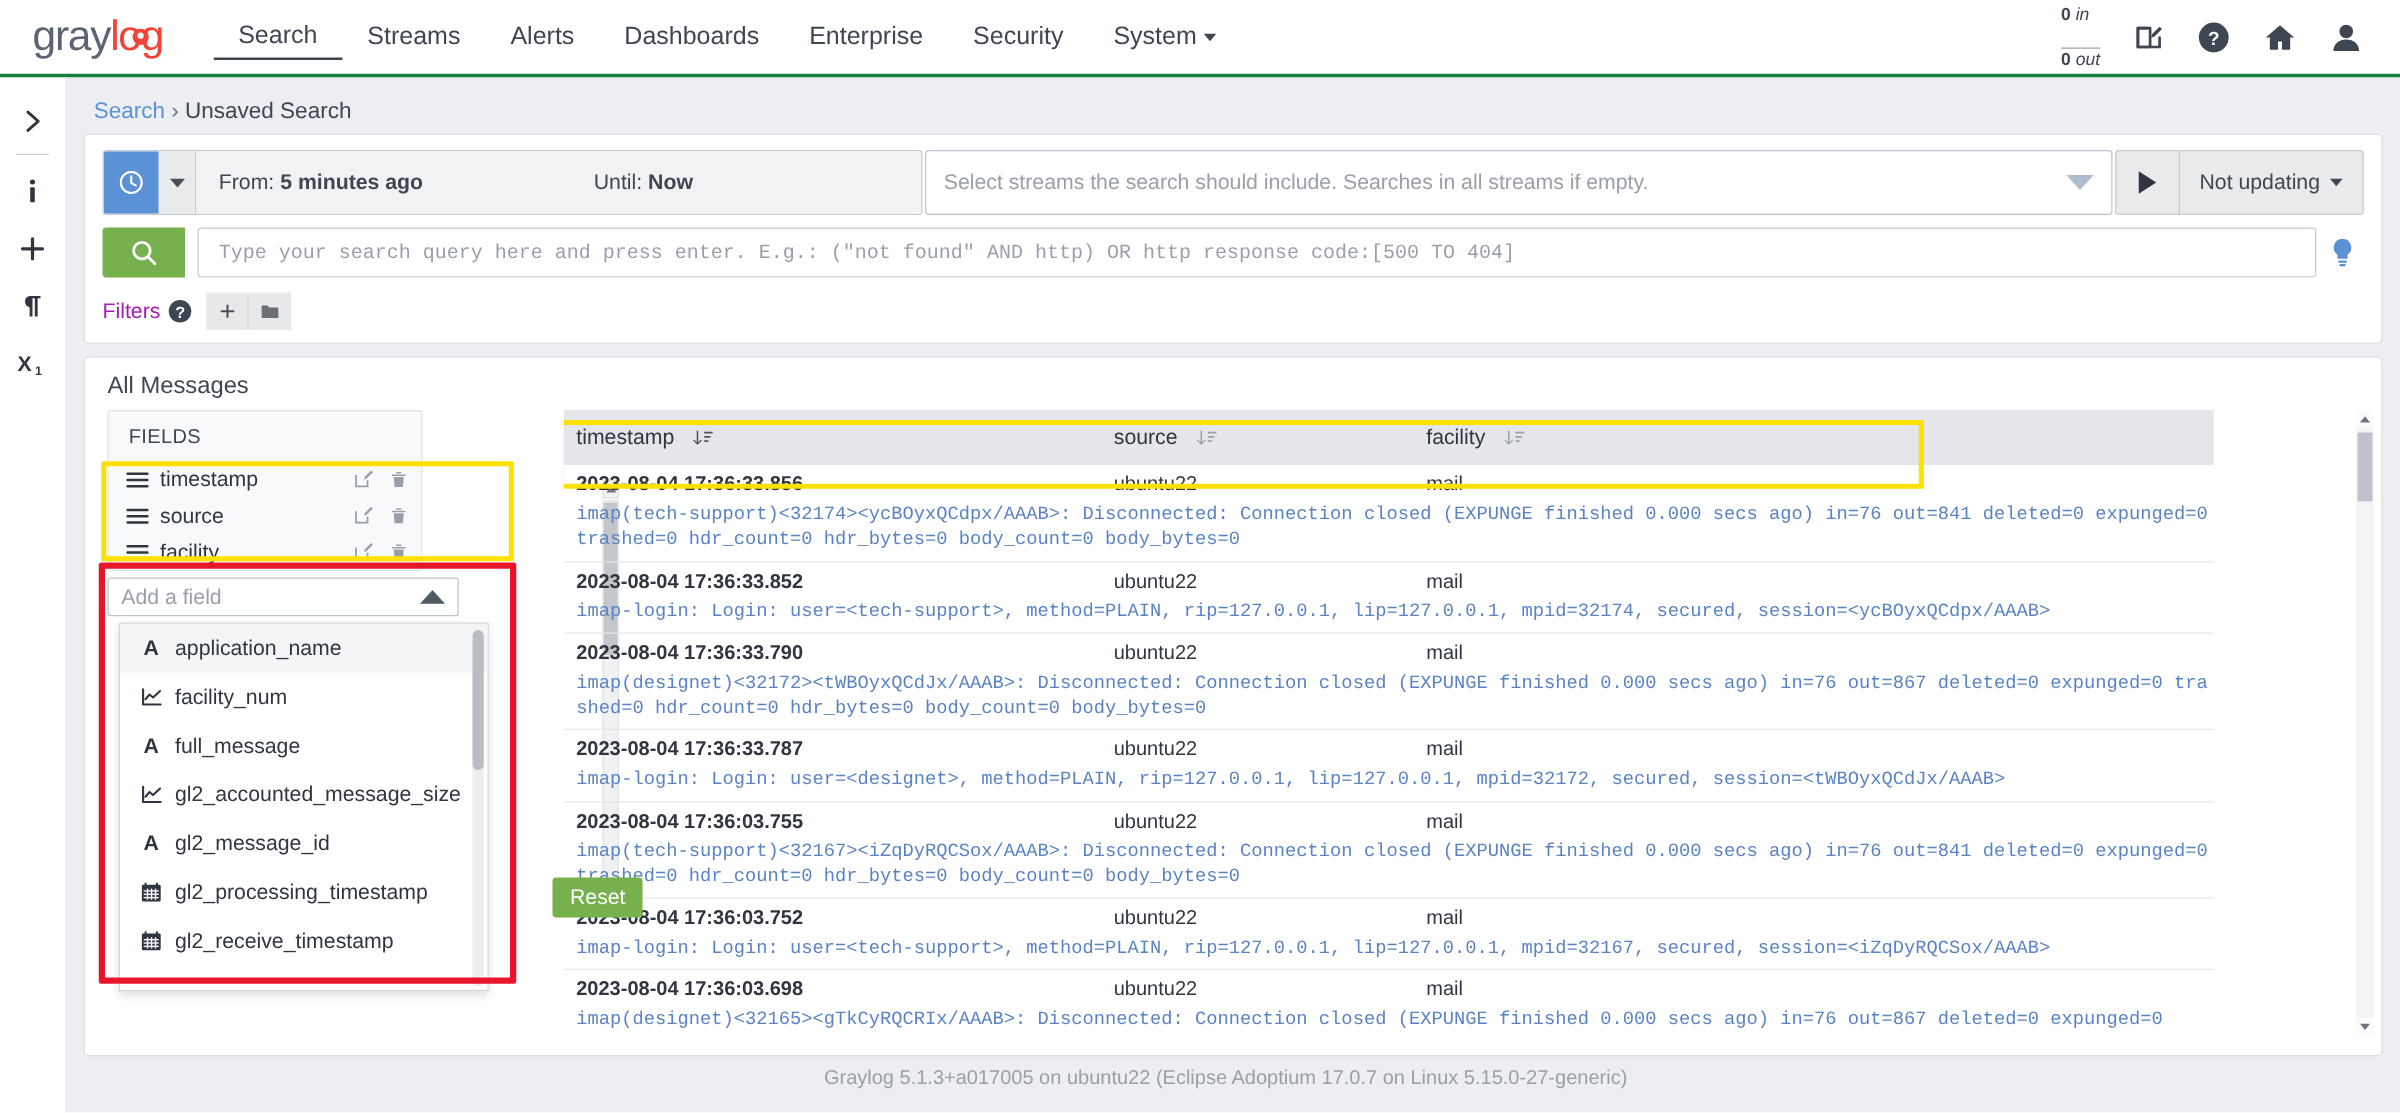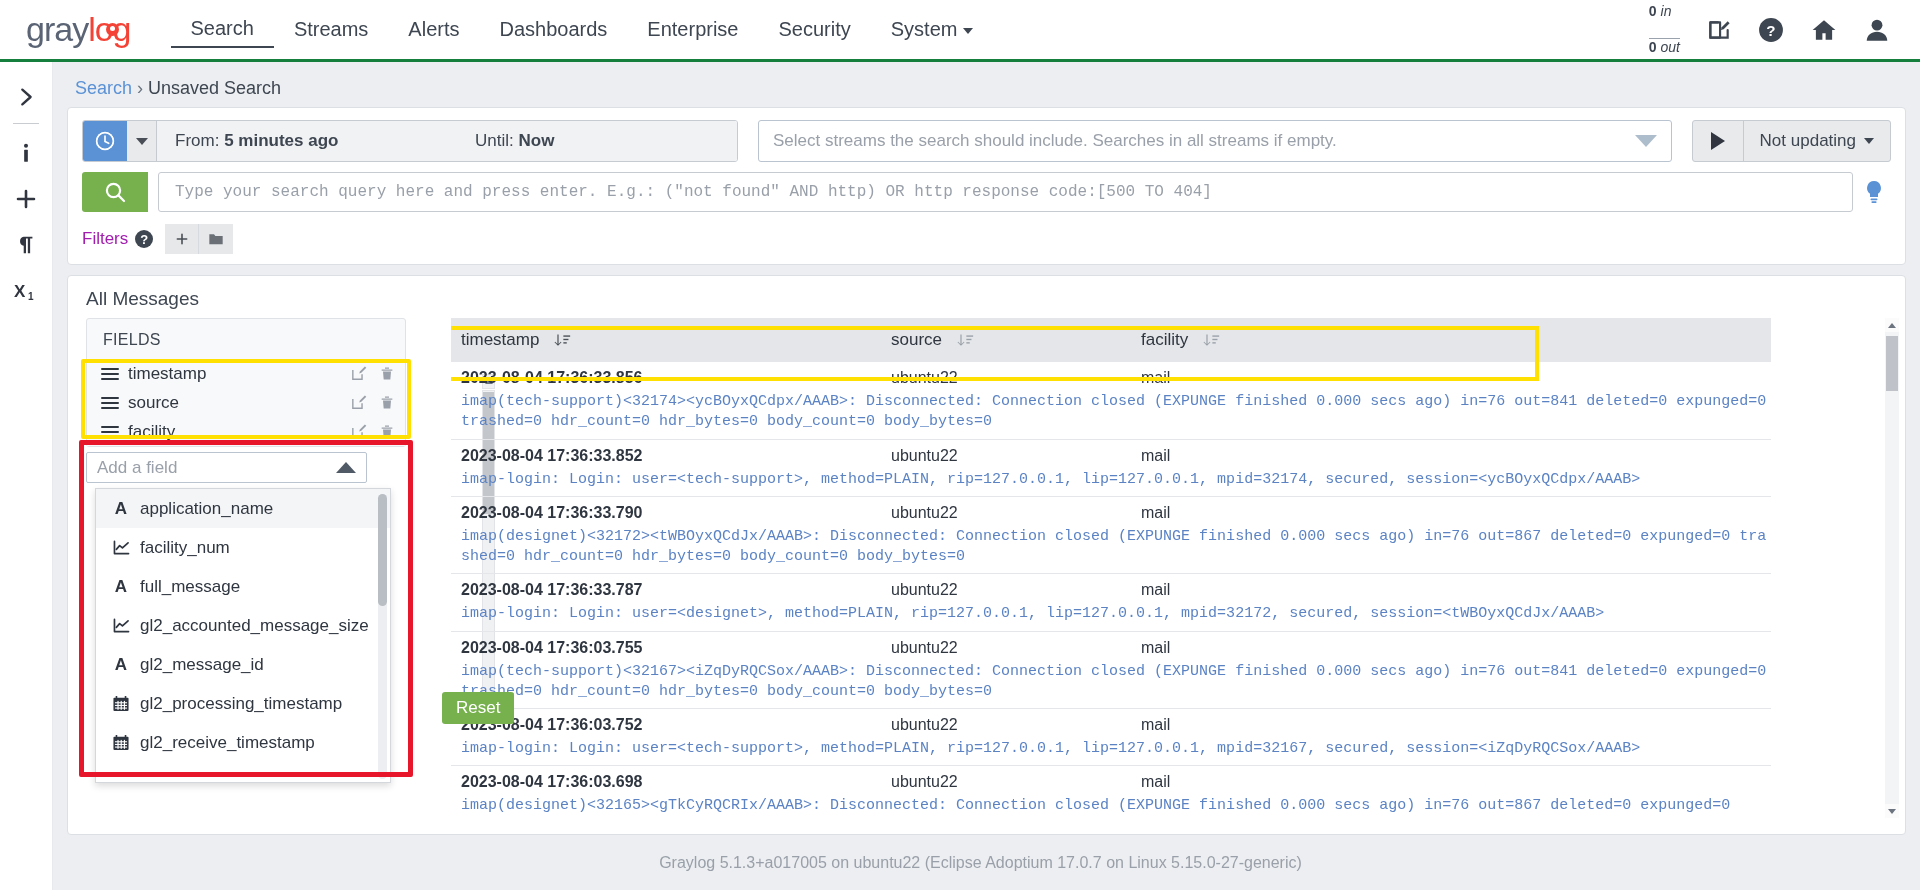--- a/index.html
+++ b/index.html
@@ -65,21 +65,21 @@
   }
   .breadcrumb { padding: 16px 0 8px 22px; font-size: 18px; color: #3e4651; }
   .breadcrumb a { color: #5b92d6; text-decoration: none; cursor: pointer; }
   .breadcrumb .sep { color: #6c7480; margin: 0 5px; }
 
   
   .search-card {
     margin: 0 14px 0 14px; background: #fff; border-radius: 4px;
     border: 1px solid #dcdfe3; padding: 12px 14px 10px 14px;
   }
-  .search-row1 { display: flex; align-items: stretch; gap: 20px; height: 42px; }
+  .search-row1 { display: flex; align-items: stretch; gap: 2px; height: 52px; }
   .timerange-group { display: flex; border: 1px solid #c6cbd2; border-radius: 3px; overflow: hidden; }
   .tr-icon {
     width: 44px; background: #5b92d6; display: flex; align-items: center; justify-content: center;
     color: #fff; cursor: pointer;
   }
   .tr-caret {
     width: 30px; background: #e8eaec; display: flex; align-items: center; justify-content: center;
     cursor: pointer; border-right: 1px solid #c6cbd2;
   }
   .caret-dn { width:0;height:0;border-left:6px solid transparent;border-right:6px solid transparent;border-top:7px solid #4a4f57; }
@@ -139,21 +139,21 @@
     height: 560px; position: relative; overflow: hidden;
   }
   .all-messages { font-size: 19px; color: #3e4651; padding: 12px 0 8px 18px; }
 
   .panes { display: flex; height: 505px; }
 
   
   .fields-pane {
     width: 345px; margin-left: 18px; position: relative;
   }
-  .fields-box { border: 1px solid #dfe2e6; border-radius: 3px; background: #f8f9fa; width: 320px; }
+  .fields-box { border: 1px solid #dfe2e6; border-radius: 3px; background: #f8f9fa; width: 252px; }
   .fields-title { font-size: 16px; color: #3e4651; padding: 12px 0 10px 16px; letter-spacing: .3px; }
   .field-list { background: #f8f9fa; }
   .field-row {
     display: flex; align-items: center; height: 29px; padding: 0 10px 0 14px;
     font-size: 17px; color: #2f3640;
   }
   .field-grip { margin-right: 9px; display:flex; align-items:center; cursor: grab; }
   .field-actions { margin-left: auto; display: flex; gap: 12px; align-items: center; }
   .field-act { cursor: pointer; color: #9aa0a9; display:flex; }
 

